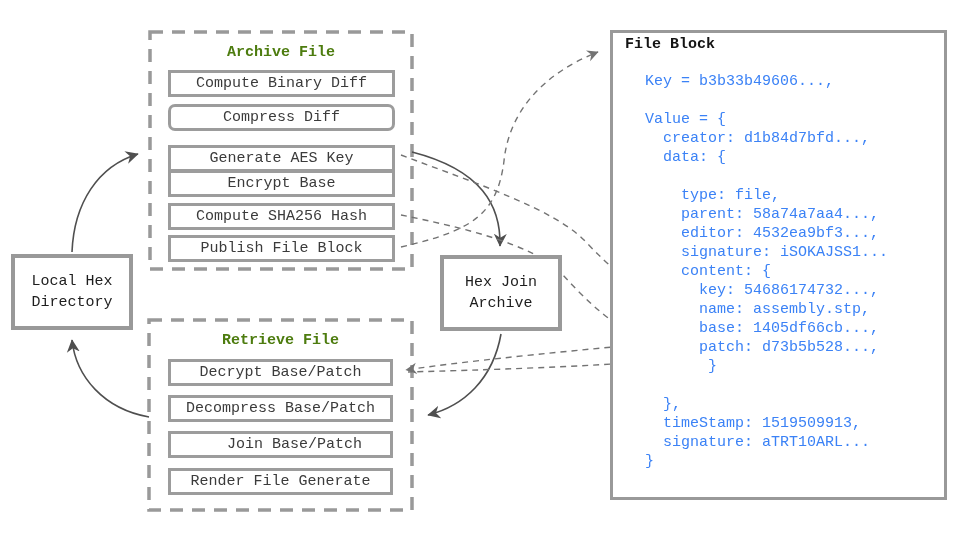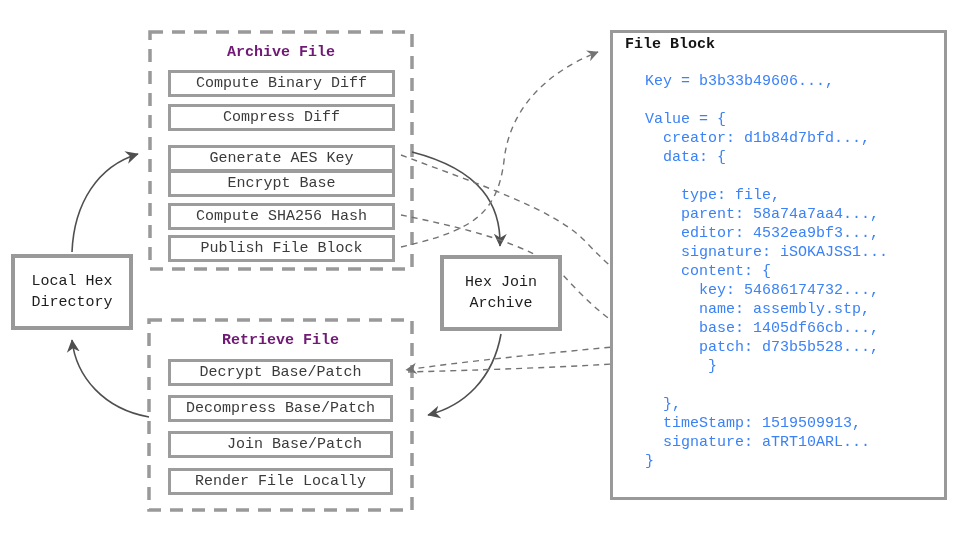--- a/index.html
+++ b/index.html
@@ -9,21 +9,21 @@
     color:#3b3b3b;overflow:hidden;
   }
   .arrow-layer{position:absolute;left:0;top:0;width:960px;height:540px;}
   .node{
     position:absolute;box-sizing:border-box;background:#ffffff;
     border:4px solid #999999;display:flex;align-items:center;justify-content:center;
     text-align:center;font-weight:normal;font-size:15px;line-height:21px;color:#1d1d1d;
     white-space:pre-line;
   }
   .group-title{
-    position:absolute;text-align:center;font-weight:bold;font-size:15px;color:#701a75;
+    position:absolute;text-align:center;font-weight:bold;font-size:15px;color:#4d7c0f;
   }
   .step{
     position:absolute;box-sizing:border-box;background:#ffffff;
     border:3px solid #9c9c9c;display:flex;align-items:center;justify-content:center;
     font-size:15px;color:#3b3b3b;white-space:nowrap;
   }
   .fileblock{
     position:absolute;box-sizing:border-box;left:610px;top:30px;width:337px;height:470px;
     border:3px solid #999999;background:#ffffff;
   }
@@ -67,31 +67,31 @@
   </svg>
 
   <div class="node" style="left:11px;top:254px;width:122px;height:76px;">Local Hex
 Directory</div>
 
   <div class="node" style="left:440px;top:255px;width:122px;height:76px;">Hex Join
 Archive</div>
 
   <div class="group-title" style="left:150px;top:44px;width:262px;">Archive File</div>
   <div class="step" style="left:168px;top:70px;width:227px;height:27px;">Compute Binary Diff</div>
-  <div class="step" style="left:168px;top:104px;width:227px;height:27px;">Compress Diff</div>
+  <div class="step" style="left:168px;top:104px;width:227px;height:27px;border-radius:7px;">Compress Diff</div>
   <div class="step" style="left:168px;top:137px;width:227px;height:27px;margin-top:8px;">Generate AES Key</div>
   <div class="step" style="left:168px;top:170px;width:227px;height:27px;">Encrypt Base</div>
   <div class="step" style="left:168px;top:203px;width:227px;height:27px;">Compute SHA256 Hash</div>
   <div class="step" style="left:168px;top:235px;width:227px;height:27px;">Publish File Block</div>
 
   <div class="group-title" style="left:149px;top:332px;width:263px;">Retrieve File</div>
   <div class="step" style="left:168px;top:395px;width:225px;height:27px;">Decompress Base/Patch</div>
   <div class="step" style="left:168px;top:359px;width:225px;height:27px;">Decrypt Base/Patch</div>
   <div class="step" style="left:168px;top:431px;width:225px;height:27px;padding-left:28px;">Join Base/Patch</div>
-  <div class="step" style="left:168px;top:468px;width:225px;height:27px;">Render File Locally</div>
+  <div class="step" style="left:168px;top:468px;width:225px;height:27px;">Render File Generate</div>
 
   <div class="fileblock"></div>
   <div class="fileblock-title">File Block</div>
   <pre class="fileblock-body">   Key = b3b33b49606...,
 
    Value = {
      creator: d1b84d7bfd...,
      data: {
 
        type: file,

